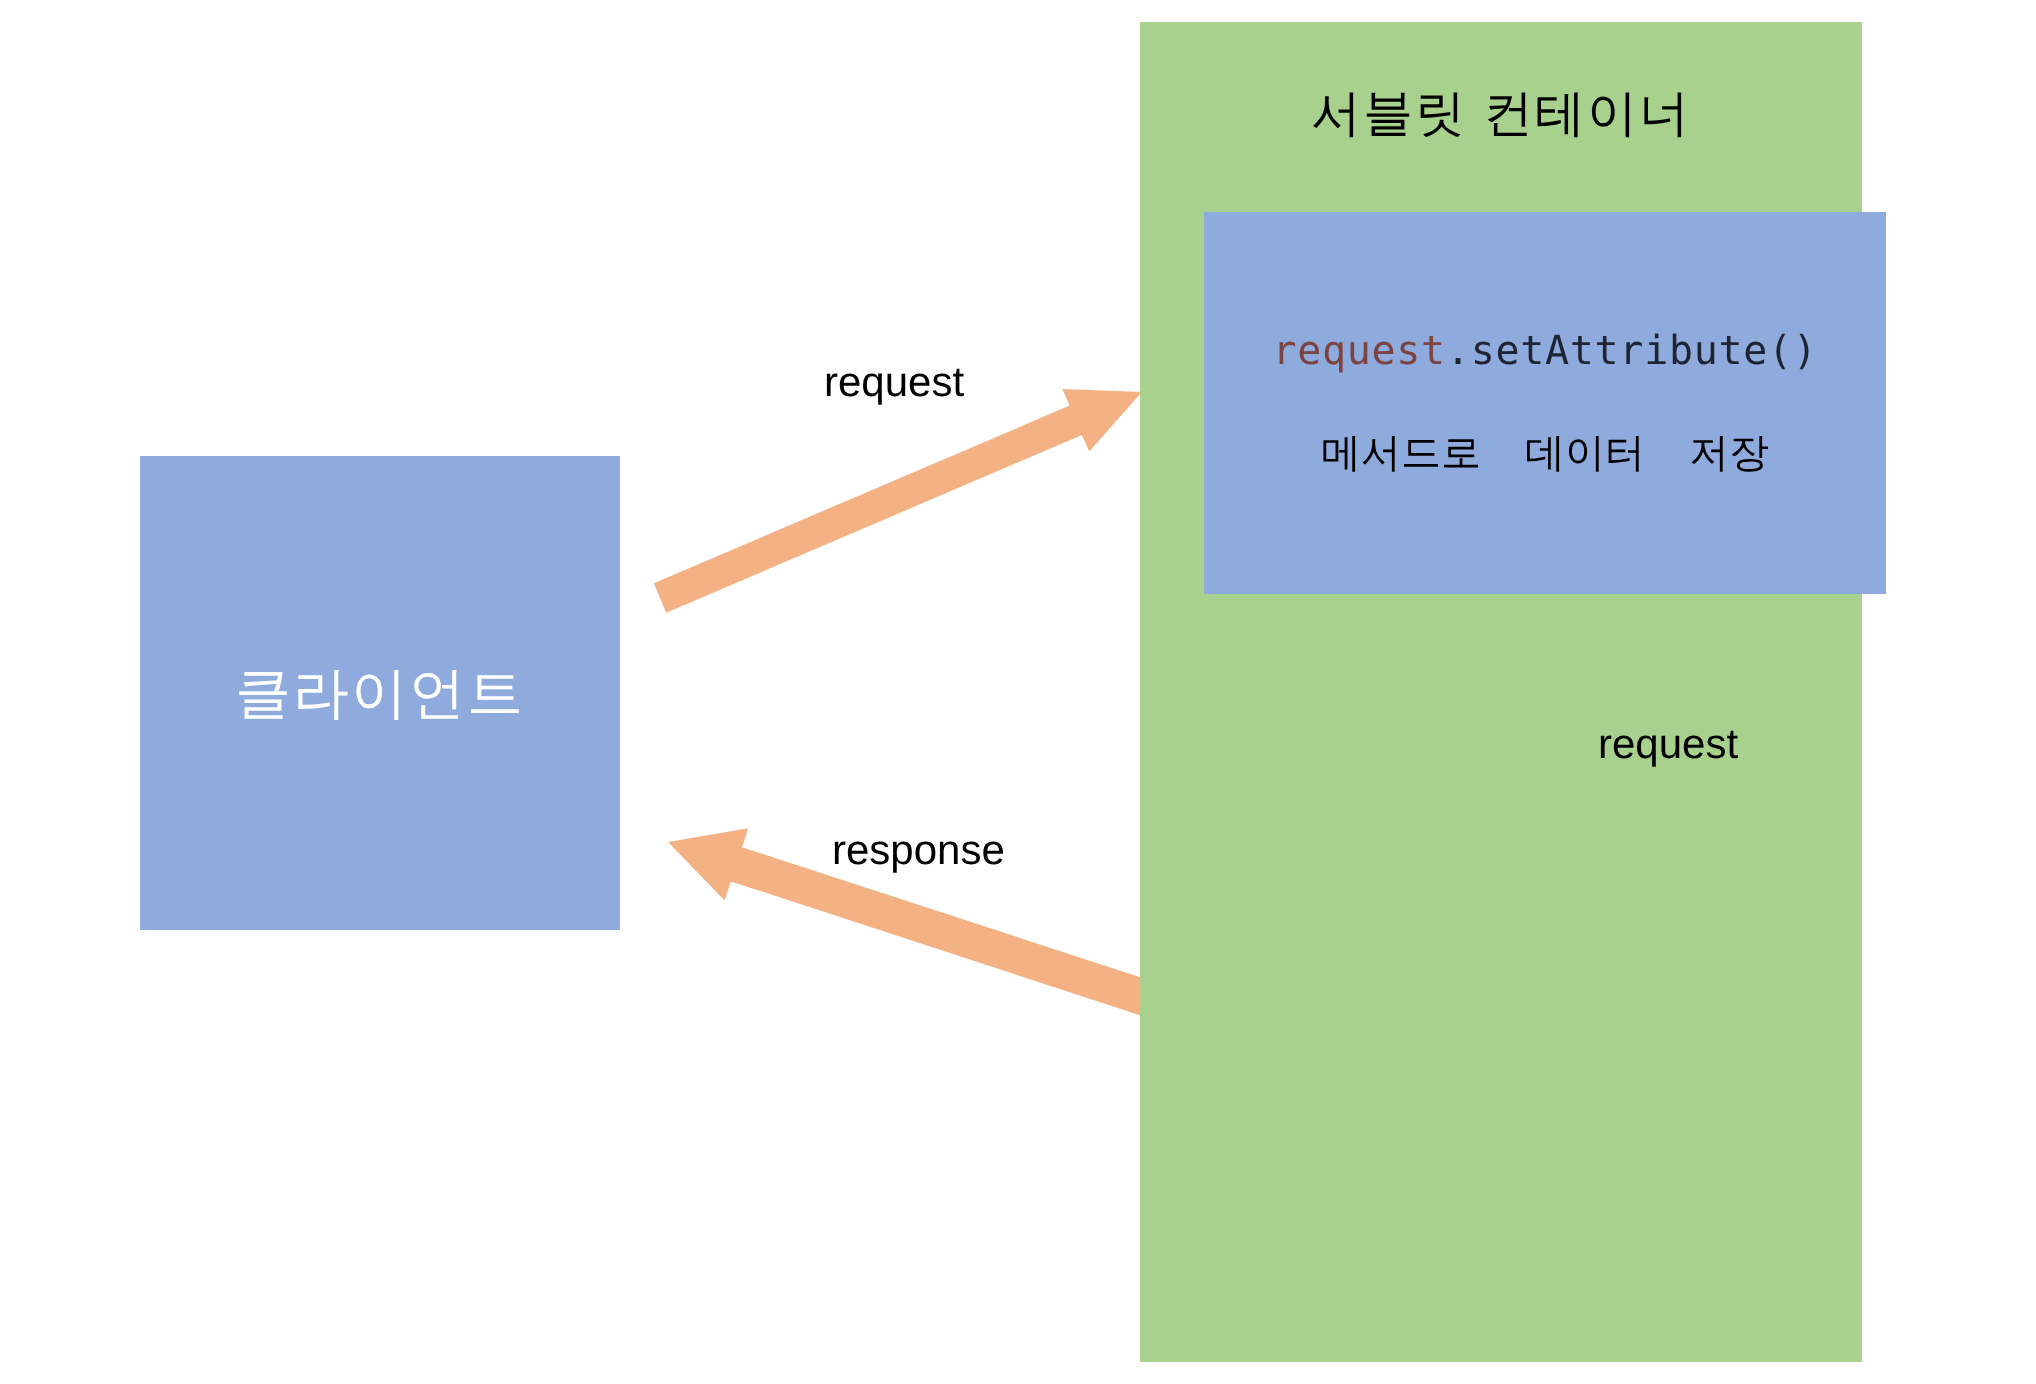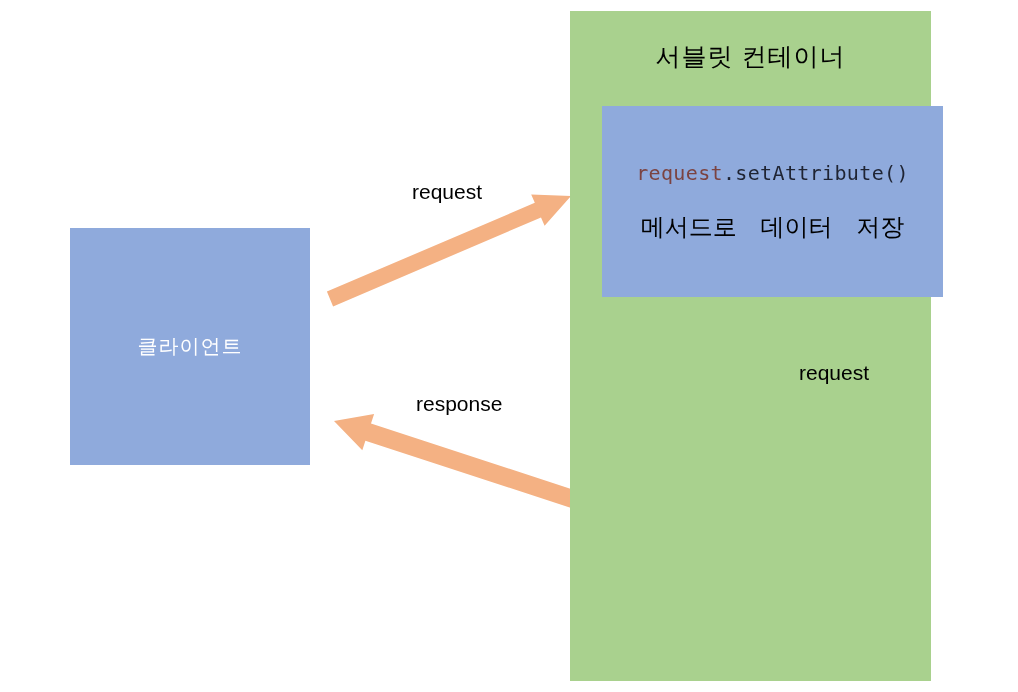--- a/index.html
+++ b/index.html
@@ -35,21 +35,21 @@
     position: absolute;
     left: 70px; top: 228px;
     width: 240px; height: 237px;
     background: var(--box-blue);
     display: flex;
     align-items: center;
     justify-content: center;
   }
   .client-box .client-label {
     color: var(--client-text);
-    font-size: 20px;
+    font-size: 28px;
     letter-spacing: 1px;
     text-align: center;
   }
 
   .container-box {
     position: absolute;
     left: 570px; top: 11px;
     width: 361px; height: 670px;
     background: var(--container-green);
   }
@@ -79,35 +79,36 @@
   .code-line {
     font-family: "DejaVu Sans Mono", "Liberation Mono", monospace;
     font-size: 20px;
     letter-spacing: 0.35px;
     white-space: nowrap;
   }
   .code-obj { color: var(--code-object); }
   .code-rest { color: var(--code-method); }
 
   .box-desc {
-    font-size: 24px;
+    font-size: 20px;
     color: var(--label-text);
     word-spacing: 17px;
     white-space: nowrap;
+    font-family: Liberation Serif, serif;
   }
 
   .arrow-label {
     position: absolute;
     font-size: 21px;
     color: var(--label-text);
     white-space: nowrap;
   }
   .arrow-label.request-top { left: 412px; top: 180px; }
   .arrow-label.request-mid { left: 799px; top: 361px; }
-  .arrow-label.response    { left: 416px; top: 392px; }
+  .arrow-label.response    { left: 416px; top: 414px; }
 </style>
 </head>
 <body>
 
 <div class="stage">
 
   <svg class="arrows-layer" width="1018" height="692" viewBox="0 0 1018 692" xmlns="http://www.w3.org/2000/svg">
     <polygon points="333.1,306.4 541.0,217.5 544.6,225.8 571.0,196.0 531.2,194.5 534.8,202.8 326.9,291.6"></polygon>
     <polygon points="761.5,322.0 761.5,406.0 750.0,406.0 771.0,430.0 792.0,406.0 780.5,406.0 780.5,322.0"></polygon>
     <polygon points="587.8,494.4 371.0,423.6 374.1,414.1 334.0,421.0 362.3,450.2 365.4,440.7 582.2,511.6"></polygon>

